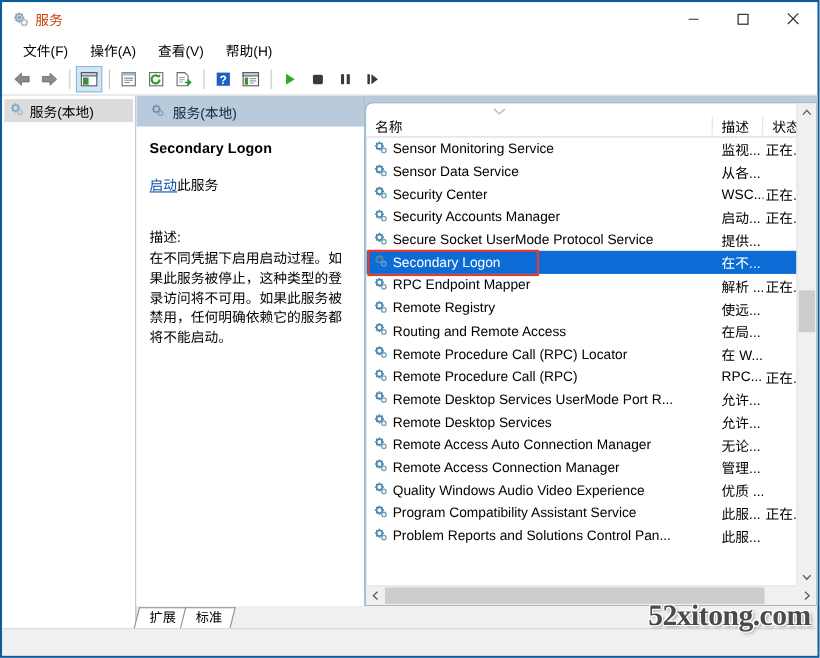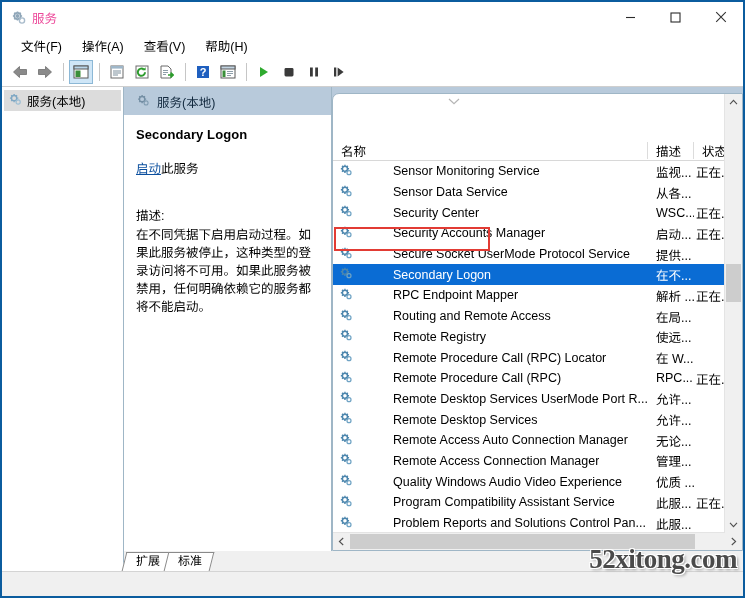--- a/index.html
+++ b/index.html
@@ -37,21 +37,21 @@
     flex: 0 0 auto;
     position: relative;
   }
   .title-icon {
     width: 16px; height: 16px;
     margin-left: 8px; margin-right: 6px;
     flex: 0 0 auto;
   }
   .title-text {
     font-size: 12.5px;
-    color: #ec4899;
+    color: #c2410c;
     flex: 1 1 auto;
   }
   .winbtns { display: flex; height: 30px; flex: 0 0 auto; }
   .winbtn {
     width: 45px; height: 30px;
     display: flex; align-items: center; justify-content: center;
     color: #333;
   }
   .winbtn svg { display: block; }
 
@@ -212,21 +212,20 @@
   .list-head {
     height: 22px;
     background: #ffffff;
     border-bottom: 1px solid #d8d8d8;
     display: flex;
     align-items: flex-end;
     flex: 0 0 auto;
     position: relative;
     padding-top: 8px;
     box-sizing: content-box;
-    margin-top: 36px;
   }
   .col {
     font-size: 12.5px;
     color: #000;
     padding: 0 0 3px 8px;
     box-sizing: border-box;
     position: relative;
     height: 19px;
     white-space: nowrap;
     overflow: hidden;
@@ -257,21 +256,20 @@
     white-space: nowrap;
   }
   .row.selected { background: #0a6cd4; color: #ffffff; }
   .cell-name {
     flex: 1 1 auto;
     min-width: 0;
     display: flex;
     align-items: center;
     padding-left: 6px;
     overflow: hidden;
-    gap: 36px;
   }
   .cell-name .svc-icon { margin-right: 4px; flex: 0 0 auto; }
   .cell-name .nm {
     overflow: hidden;
     text-overflow: ellipsis;
     white-space: nowrap;
   }
   .cell-desc { width: 46px; flex: 0 0 auto; padding-left: 8px; box-sizing: border-box; overflow: hidden; }
   .cell-status { width: 48px; flex: 0 0 auto; padding-left: 2px; box-sizing: border-box; overflow: hidden; }
 
@@ -675,37 +673,37 @@
               </div>
               <div class="row">
                 <div class="cell-name">
                   <span class="svc-icon"><svg width="14" height="14" viewBox="0 0 16 16">
                       <g fill="none" stroke="#4c86ad" stroke-width="1.7">
                         <circle cx="6.8" cy="6.6" r="2.9"></circle>
                         <path d="M6.8 1.9v1.3M6.8 10v1.3M2.1 6.6h1.3M10.2 6.6h1.3M3.5 3.3l.9.9M9.2 9l.9.9M10.1 3.3l-.9.9M4.4 9l-.9.9"></path>
                       </g>
                       <circle cx="11.4" cy="11.1" r="2.3" fill="none" stroke="#6fa3c4" stroke-width="1.4"></circle>
                     </svg></span>
+                  <span class="nm">Remote Registry</span>
+                </div>
+                <div class="cell-desc">使远...</div>
+                <div class="cell-status"></div>
+              </div>
+              <div class="row">
+                <div class="cell-name">
+                  <span class="svc-icon"><svg width="14" height="14" viewBox="0 0 16 16">
+                      <g fill="none" stroke="#4c86ad" stroke-width="1.7">
+                        <circle cx="6.8" cy="6.6" r="2.9"></circle>
+                        <path d="M6.8 1.9v1.3M6.8 10v1.3M2.1 6.6h1.3M10.2 6.6h1.3M3.5 3.3l.9.9M9.2 9l.9.9M10.1 3.3l-.9.9M4.4 9l-.9.9"></path>
+                      </g>
+                      <circle cx="11.4" cy="11.1" r="2.3" fill="none" stroke="#6fa3c4" stroke-width="1.4"></circle>
+                    </svg></span>
                   <span class="nm">Routing and Remote Access</span>
                 </div>
                 <div class="cell-desc">在局...</div>
-                <div class="cell-status"></div>
-              </div>
-              <div class="row">
-                <div class="cell-name">
-                  <span class="svc-icon"><svg width="14" height="14" viewBox="0 0 16 16">
-                      <g fill="none" stroke="#4c86ad" stroke-width="1.7">
-                        <circle cx="6.8" cy="6.6" r="2.9"></circle>
-                        <path d="M6.8 1.9v1.3M6.8 10v1.3M2.1 6.6h1.3M10.2 6.6h1.3M3.5 3.3l.9.9M9.2 9l.9.9M10.1 3.3l-.9.9M4.4 9l-.9.9"></path>
-                      </g>
-                      <circle cx="11.4" cy="11.1" r="2.3" fill="none" stroke="#6fa3c4" stroke-width="1.4"></circle>
-                    </svg></span>
-                  <span class="nm">Remote Registry</span>
-                </div>
-                <div class="cell-desc">使远...</div>
                 <div class="cell-status"></div>
               </div>
               <div class="row">
                 <div class="cell-name">
                   <span class="svc-icon"><svg width="14" height="14" viewBox="0 0 16 16">
                       <g fill="none" stroke="#4c86ad" stroke-width="1.7">
                         <circle cx="6.8" cy="6.6" r="2.9"></circle>
                         <path d="M6.8 1.9v1.3M6.8 10v1.3M2.1 6.6h1.3M10.2 6.6h1.3M3.5 3.3l.9.9M9.2 9l.9.9M10.1 3.3l-.9.9M4.4 9l-.9.9"></path>
                       </g>
                       <circle cx="11.4" cy="11.1" r="2.3" fill="none" stroke="#6fa3c4" stroke-width="1.4"></circle>

